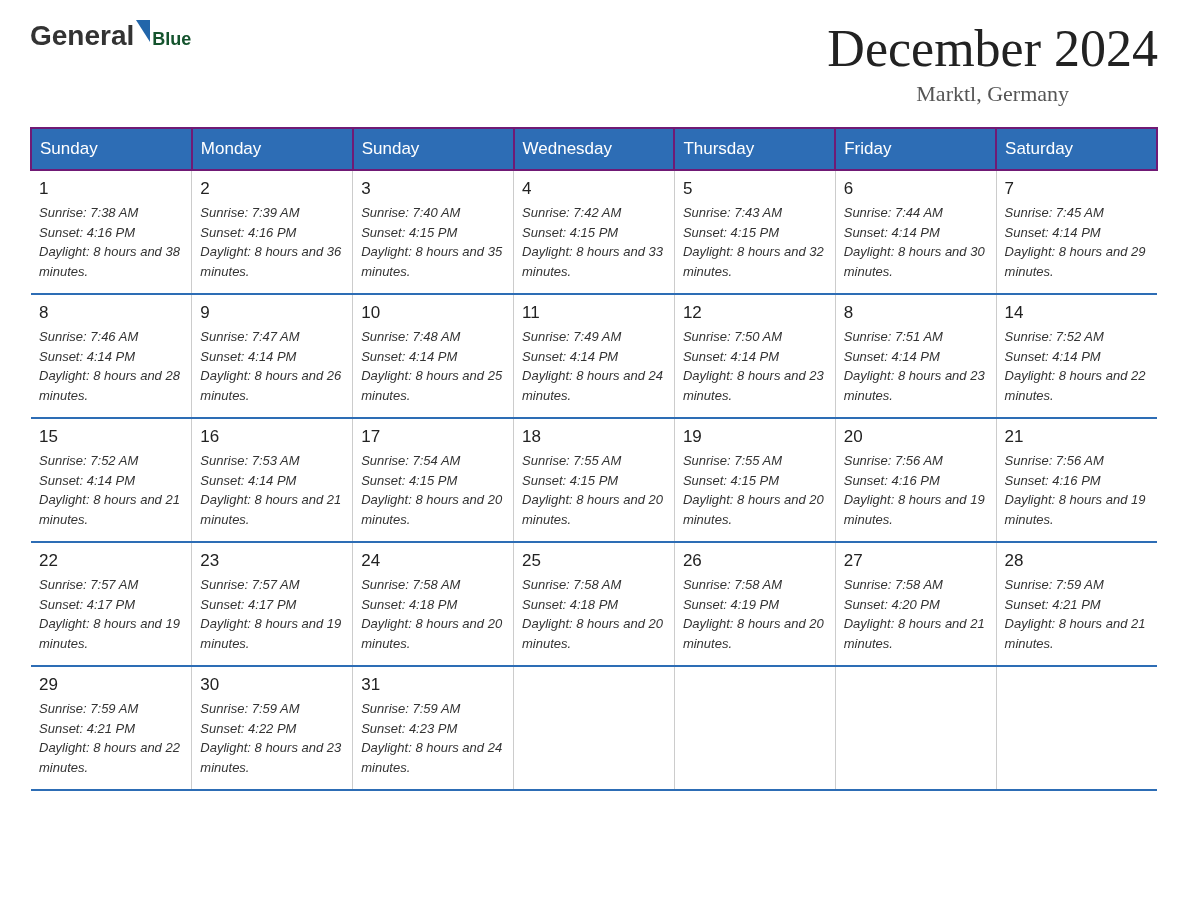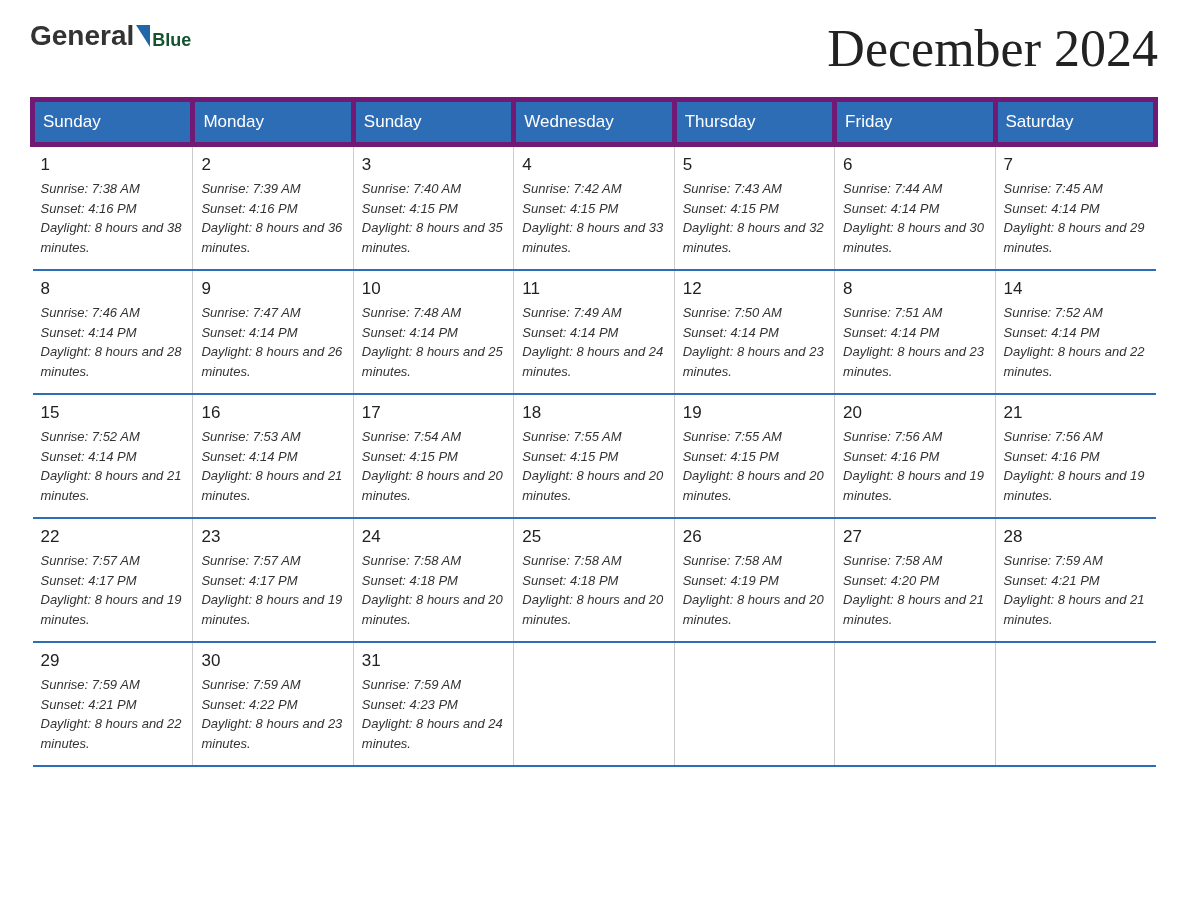--- a/index.html
+++ b/index.html
@@ -16,21 +16,21 @@
       align-items: flex-start;
       margin-bottom: 20px;
     }
     .logo {
       display: flex;
       flex-direction: column;
       align-items: flex-start;
     }
     .logo-text {
       display: flex;
-      align-items: center;
+      align-items: flex-start;
       font-size: 28px;
       font-weight: bold;
       color: #333;
     }
     .logo-general { color: #333; }
     .logo-arrow {
       width: 0;
       height: 0;
       border-left: 14px solid transparent;
       border-right: 0px solid transparent;
@@ -66,21 +66,21 @@
     }
     .calendar thead tr {
       background-color: #2d6db5;
       color: #fff;
     }
     .calendar thead th {
       padding: 10px 8px;
       font-size: 17px;
       font-weight: normal;
       text-align: left;
-      border: 5px solid #701a75;
+      border: 2px solid #701a75;
     }
     .calendar tbody tr {
       border-bottom: 2px solid #2d6db5;
     }
     .calendar tbody td {
       vertical-align: top;
       padding: 8px 8px 12px 8px;
       font-size: 13px;
       color: #333;
       border-right: 1px solid #ccc;
@@ -113,20 +113,21 @@
 <div class="header">
   <div class="logo">
     <div class="logo-text">
       <span class="logo-general">General</span>
       <span class="logo-arrow"></span>
       <span class="logo-blue">Blue</span>
     </div>
   </div>
   <div class="title-block">
     <div class="month-title">December 2024</div>
+    <div class="location">Marktl, Germany</div>
   </div>
 </div>
 
 <table class="calendar">
   <thead>
     <tr>
     <th>Sunday</th>
         <th>Monday</th>
         <th>Sunday</th>
         <th>Wednesday</th>

